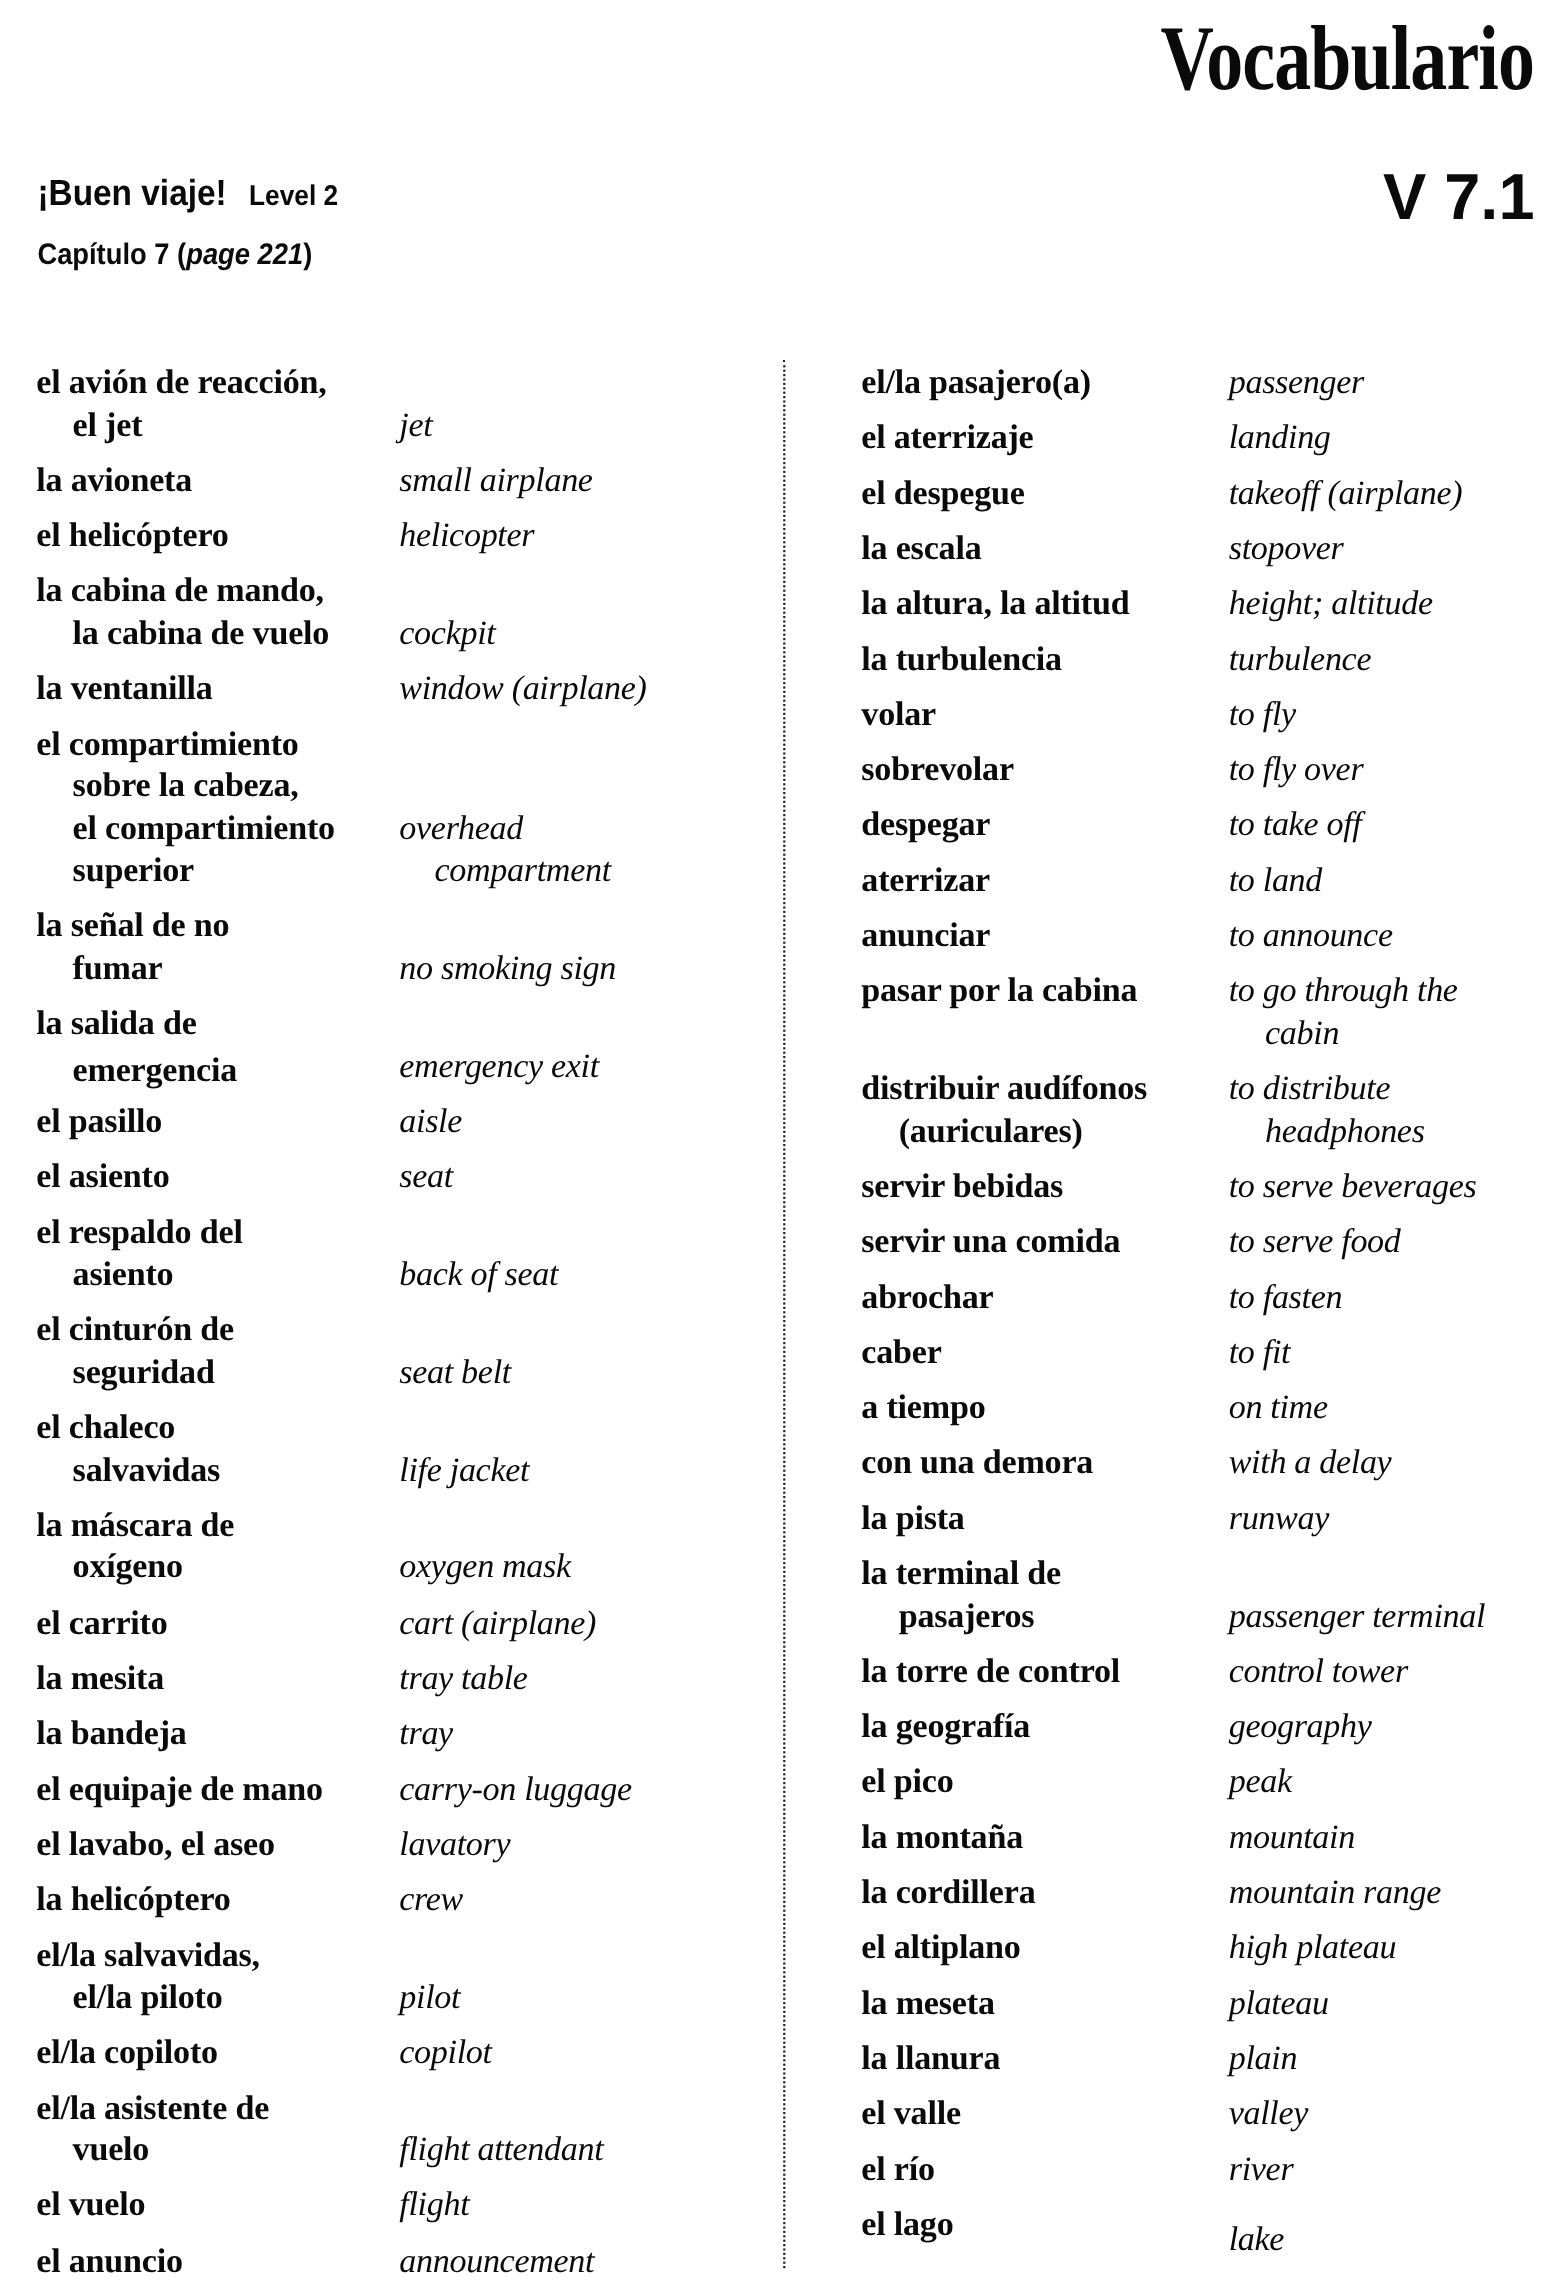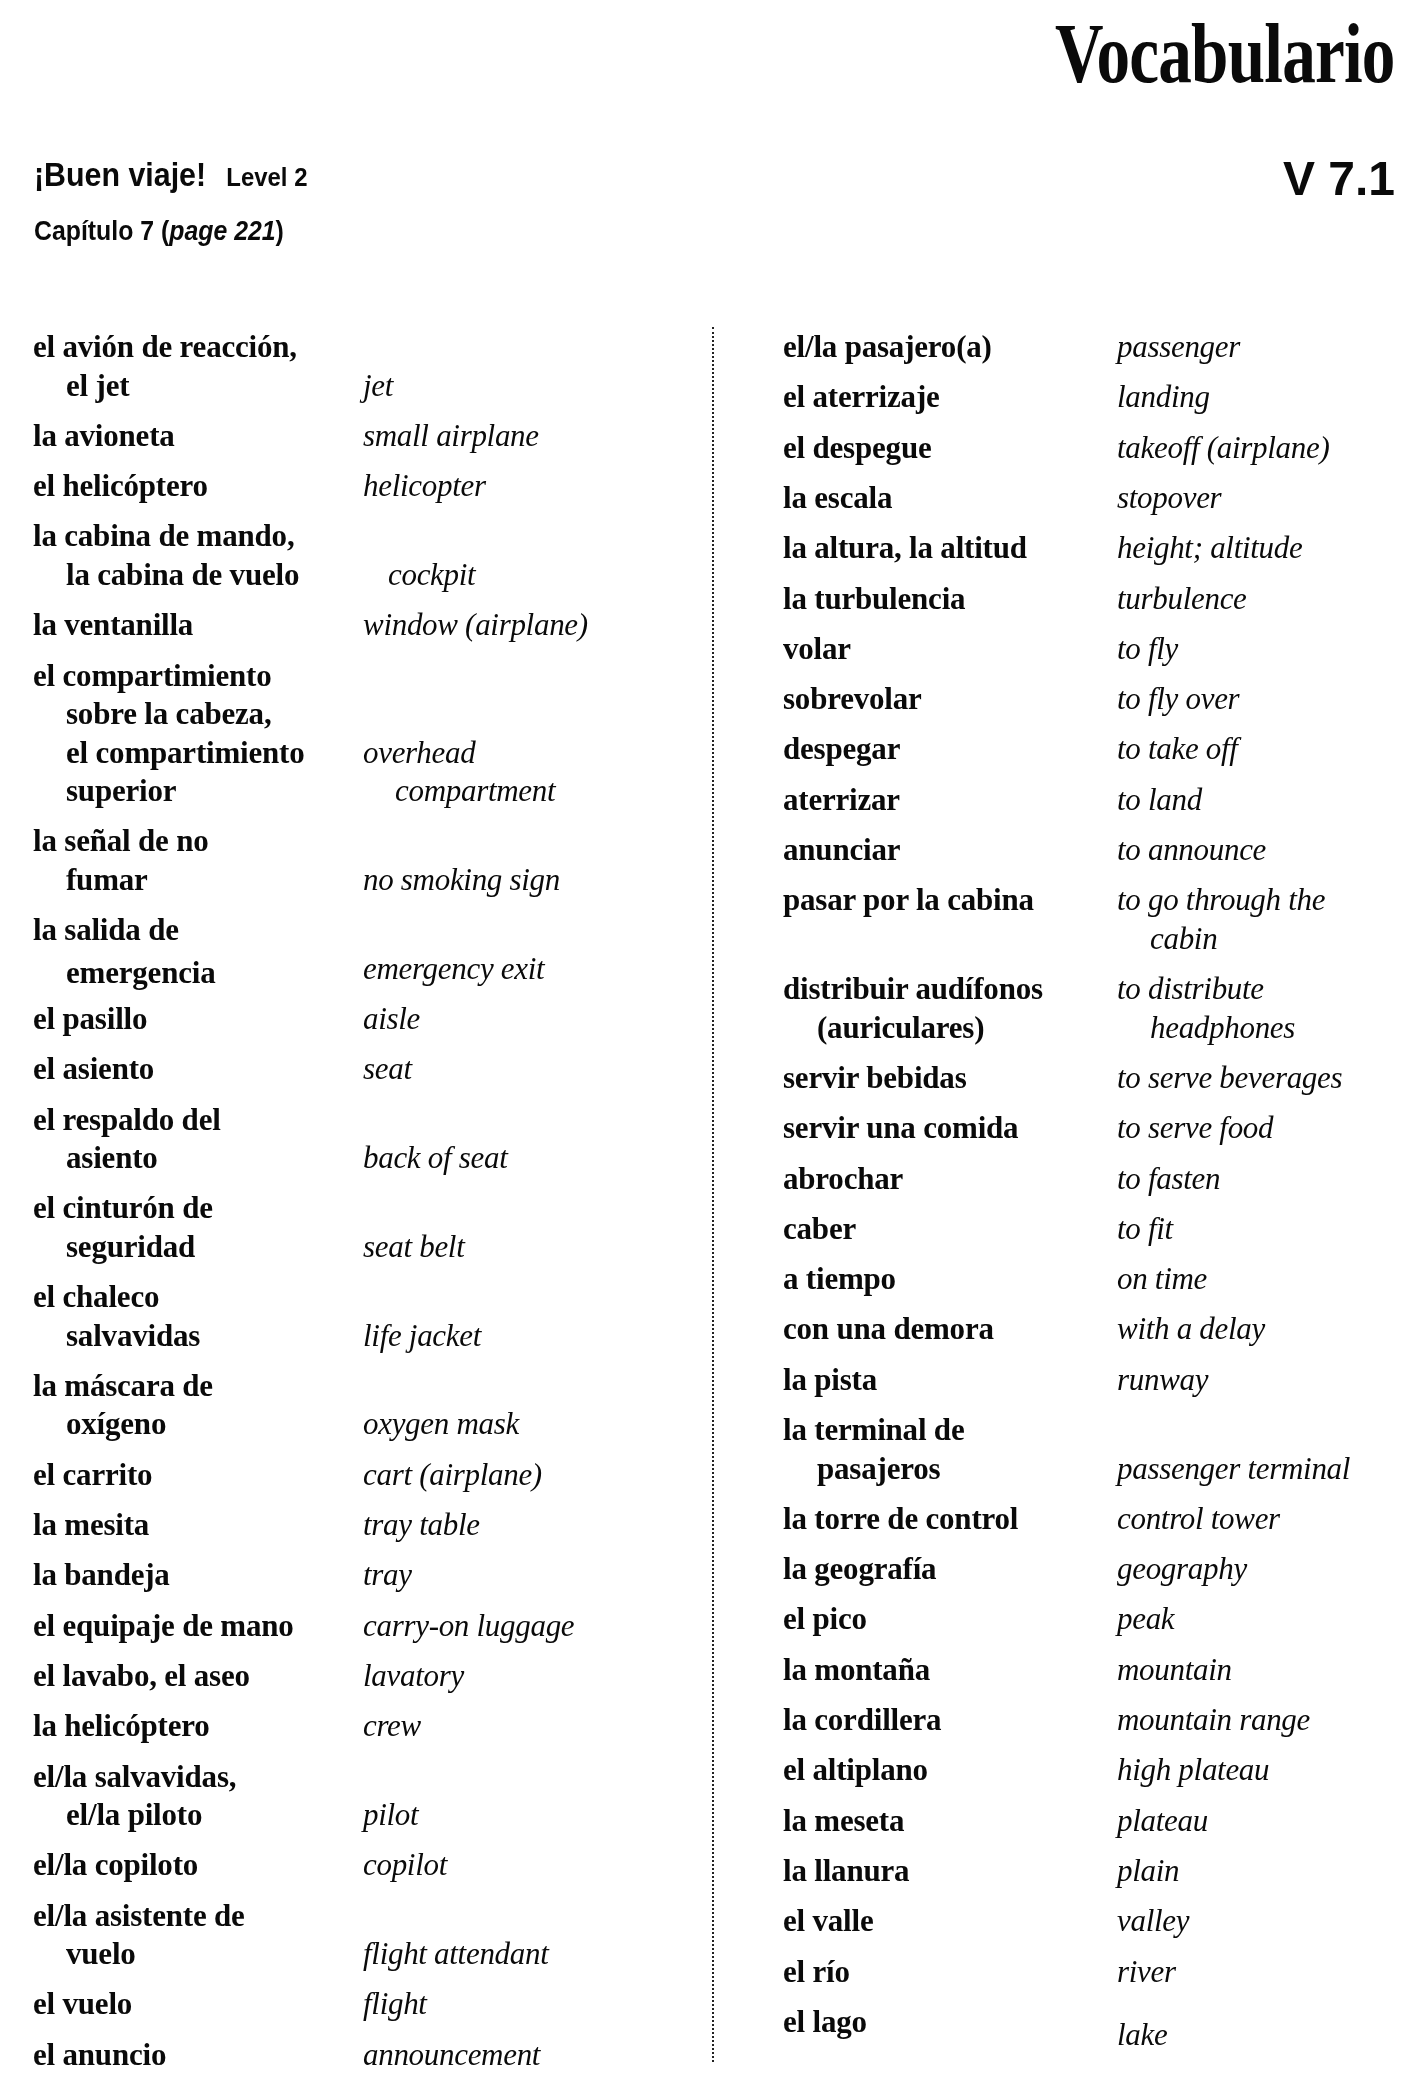--- a/index.html
+++ b/index.html
@@ -20,21 +20,21 @@
   .chapter {
     position: absolute; left: 34px; top: 214px;
     font-family: "Liberation Sans", sans-serif; font-weight: bold;
     font-size: 27px; line-height: 34px; white-space: nowrap;
     transform: scaleX(0.92); transform-origin: left top;
   }
   .chapter .page { font-style: italic; }
   .code {
     position: absolute; right: 29px; top: 152px;
     font-family: "Liberation Sans", sans-serif; font-weight: bold;
-    font-size: 48px; line-height: 54px; white-space: nowrap;
+    font-size: 59px; line-height: 54px; white-space: nowrap;
   }
   .divider {
     position: absolute; left: 712px; top: 327px; height: 1735px; width: 0;
     border-left: 2px dotted #222;
   }
   .col { position: absolute; top: 0; left: 0; }
   .ln {
     position: absolute; white-space: nowrap;
     font-size: 31px; line-height: 36px;
   }
@@ -70,21 +70,21 @@
         <div class="ln es" style="left: 33px; top: 417.8px;">la avioneta</div>
         <div class="ln en" style="left: 363px; top: 417.8px;">small airplane</div>
       </div>
       <div>
         <div class="ln es" style="left: 33px; top: 468.1px;">el helicóptero</div>
         <div class="ln en" style="left: 363px; top: 468.1px;">helicopter</div>
       </div>
       <div>
         <div class="ln es" style="left: 33px; top: 518.4px;">la cabina de mando,</div>
         <div class="ln es" style="left: 66px; top: 556.9px;">la cabina de vuelo</div>
-        <div class="ln en" style="left: 363px; top: 556.9px; margin-left: 25px;">cockpit</div>
+        <div class="ln en" style="left: 363px; top: 556.9px;">cockpit</div>
       </div>
       <div>
         <div class="ln es" style="left: 33px; top: 607.2px;">la ventanilla</div>
         <div class="ln en" style="left: 363px; top: 607.2px;">window (airplane)</div>
       </div>
       <div>
         <div class="ln es" style="left: 33px; top: 657.5px;">el compartimiento</div>
         <div class="ln es" style="left: 66px; top: 696px;">sobre la cabeza,</div>
         <div class="ln es" style="left: 66px; top: 734.5px;">el compartimiento</div>
         <div class="ln en" style="left: 363px; top: 734.5px;">overhead</div>

